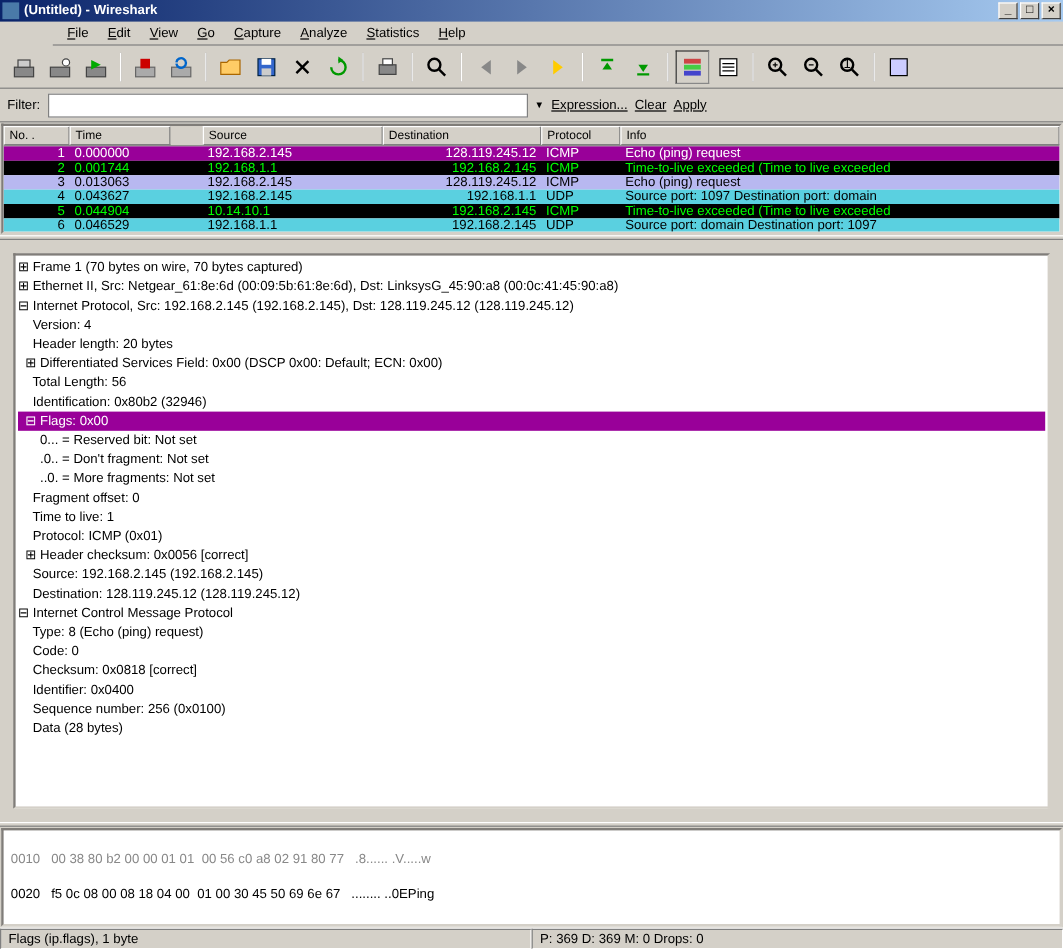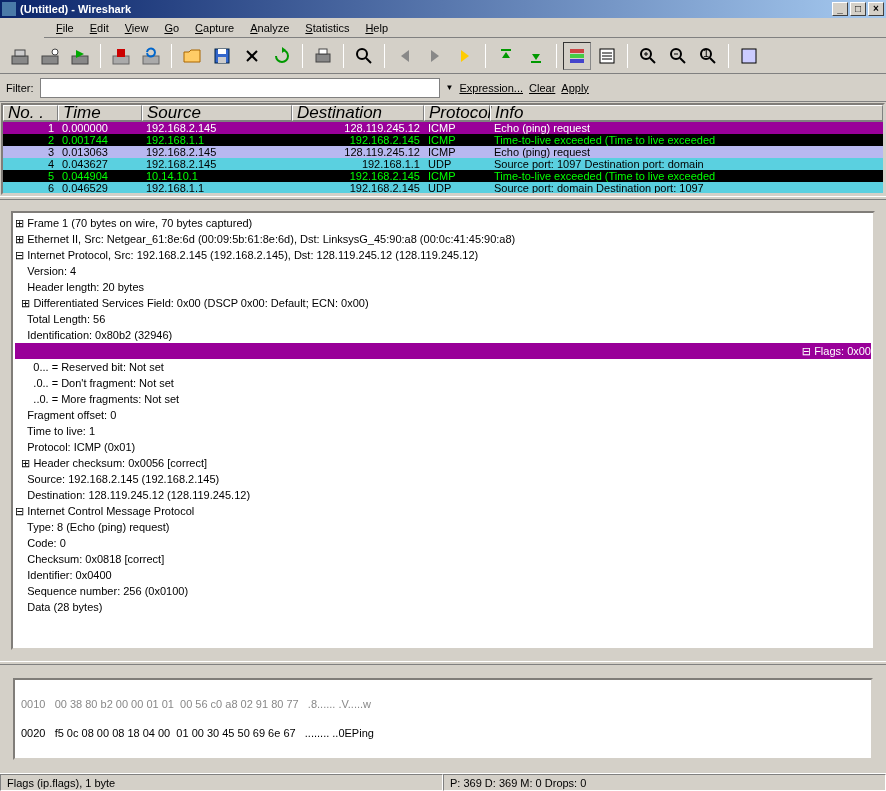--- a/index.html
+++ b/index.html
@@ -14,39 +14,39 @@
 .toolbar { height: 36px; display: flex; align-items: center; padding: 0 6px; border-bottom: 1px solid #808080; gap: 2px; }
 .tbtn { width: 28px; height: 28px; display: flex; align-items: center; justify-content: center; cursor: pointer; }
 .tsep { width: 1px; height: 24px; background: #808080; border-right: 1px solid #fff; margin: 0 4px; }
 .filterbar { height: 28px; display: flex; align-items: center; padding: 0 6px; border-bottom: 1px solid #808080; gap: 6px; }
 .filterbar input { flex: 0 0 400px; height: 20px; border: 1px solid #808080; background: white; padding: 0 4px; }
 .flink { text-decoration: underline; color: #000; cursor: pointer; }
 .dropdown-arrow { cursor: pointer; font-size: 8px; }
 .panes { display: flex; flex-direction: column; height: calc(791px - 18px - 20px - 36px - 28px - 18px); }
 .packet-list { height: 92px; background: white; border: 2px inset #d4d0c8; overflow: hidden; position: relative; margin: 1px; }
 .plhead { display: flex; background: #d4d0c8; border-bottom: 1px solid #808080; height: 17px; }
-.plhead-cell { border: 1px solid; border-color: #fff #808080 #808080 #fff; padding: 1px 4px; font-size: 17px; display: flex; align-items: center; cursor: pointer; font-style: italic; }
+.plhead-cell { border: 1px solid; border-color: #fff #808080 #808080 #fff; padding: 1px 4px; font-size: 10px; display: flex; align-items: center; cursor: pointer; }
 .plrows { font-family: 'Courier New', monospace; font-size: 12px; }
 .plrow { display: flex; height: 12px; line-height: 12px; }
 .plcell { padding: 0 4px; white-space: nowrap; overflow: hidden; }
 .c-no { width: 55px; text-align: right; }
 .c-time { width: 84px; }
-.c-src { width: 150px; }
+.c-src { width: 150px; margin-left: 27px; }
 .c-dst { width: 132px; text-align: right; }
 .c-proto { width: 66px; }
 .c-info { flex: 1; }
 .row-purple { background: #990099; color: white; }
 .row-black { background: black; color: #00ff00; }
 .row-lav { background: #b8b8f0; color: black; }
 .row-cyan { background: #5ad0e0; color: black; }
 .splitter { height: 4px; background: #d4d0c8; cursor: ns-resize; border-top: 1px solid #fff; border-bottom: 1px solid #808080; }
 .detail-pane { flex: 1; background: white; border: 2px inset #d4d0c8; overflow: auto; font-family: 'Courier New', monospace; font-size: 13px; line-height: 16px; margin: 11px; padding: 2px; }
 .tree-line { white-space: pre; }
-.tree-hl { background: #990099; color: white; text-align: right; }
-.bytes-pane { height: 82px; background: white; border: 2px inset #d4d0c8; overflow: hidden; font-family: 'Courier New', monospace; font-size: 13px; line-height: 15px; padding: 2px 6px; margin: 13px; white-space: pre; }
+.tree-hl { background: #990099; color: white; }
+.bytes-pane { height: 82px; background: white; border: 2px inset #d4d0c8; overflow: hidden; font-family: 'Courier New', monospace; font-size: 13px; line-height: 15px; padding: 2px 6px; margin: 1px; white-space: pre; }
 .statusbar { height: 18px; display: flex; border-top: 1px solid #fff; }
 .status-cell { border: 1px solid; border-color: #808080 #fff #fff #808080; padding: 1px 6px; display: flex; align-items: center; }
 .status-cell:first-child { flex: 1; }
 .status-cell:last-child { flex: 1; }
 svg { pointer-events: none; }
 </style>
 </head>
 <body>
 
 <div class="titlebar">

